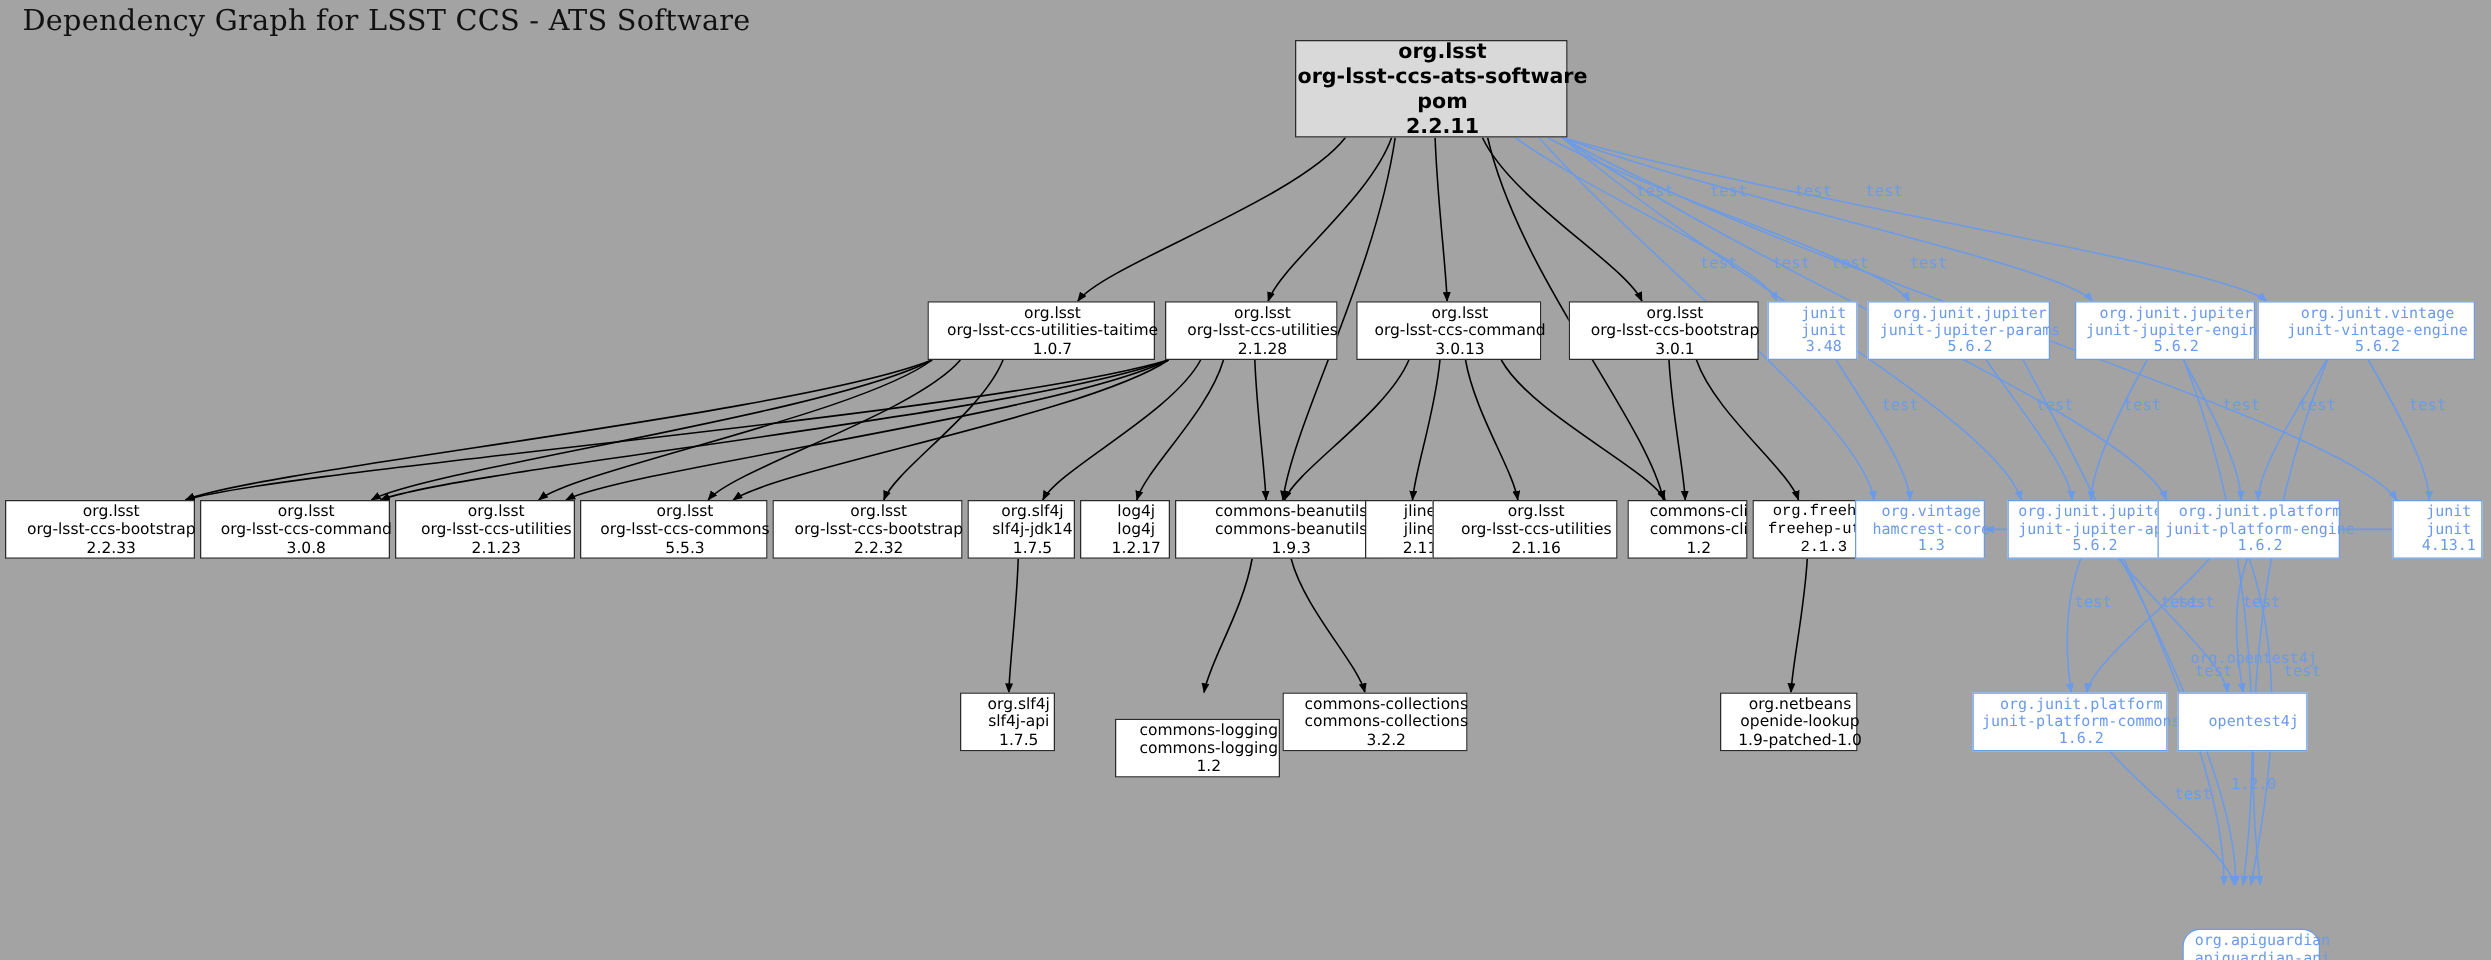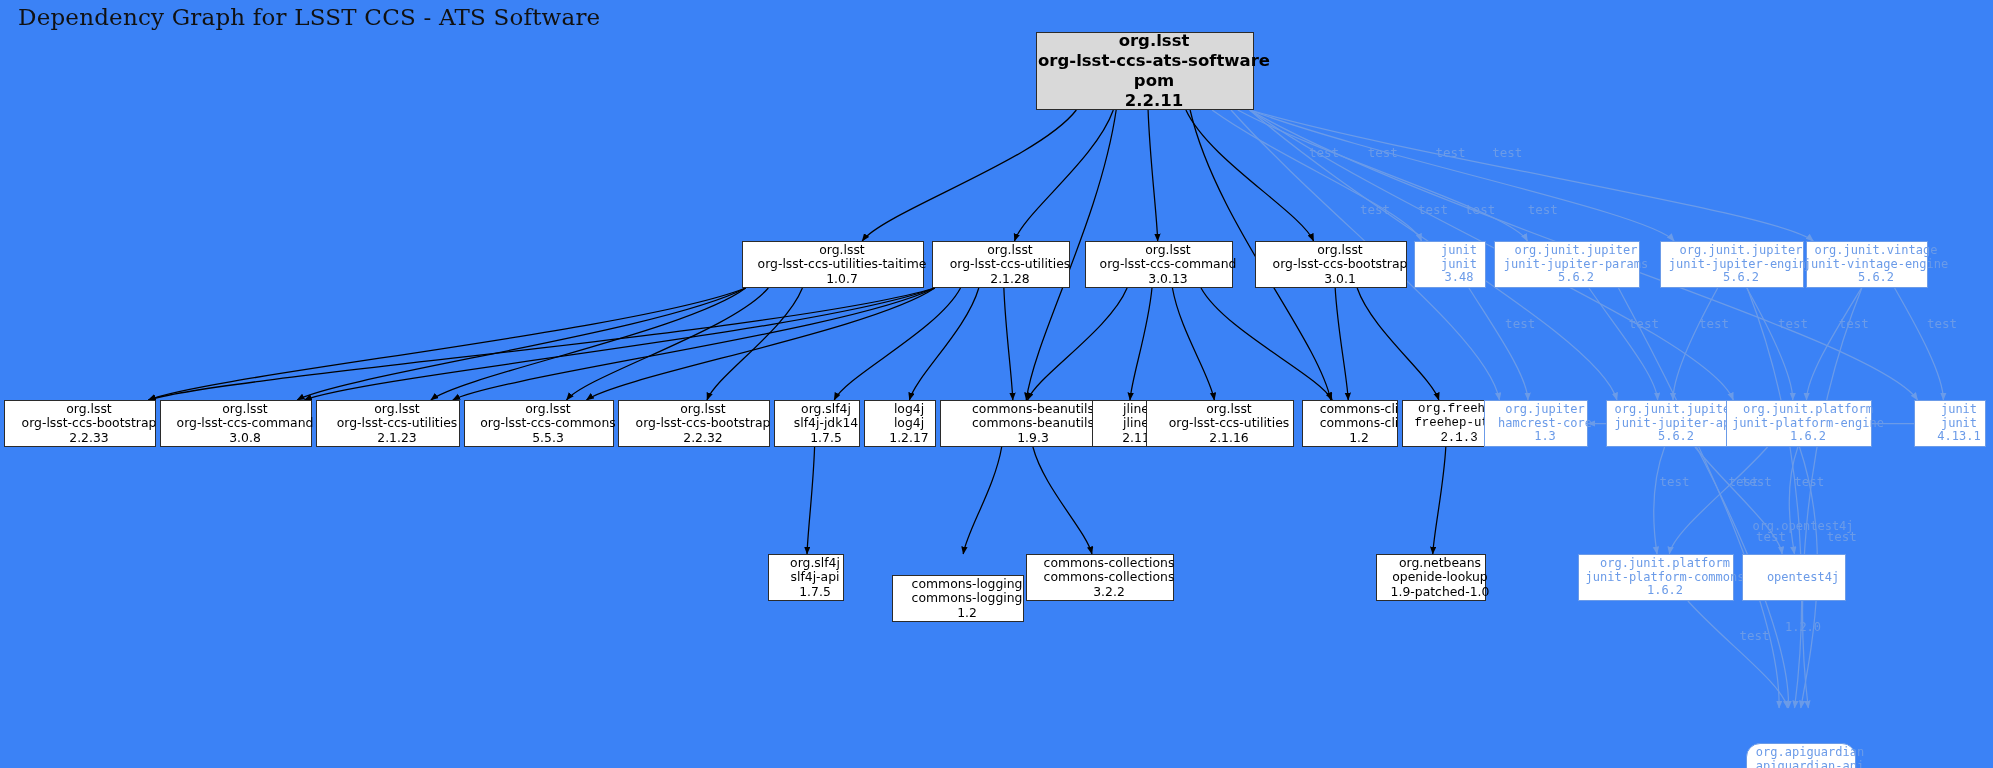--- a/index.html
+++ b/index.html
@@ -1,17 +1,17 @@
 <!DOCTYPE html>
 <html><head>
 <meta charset="utf-8">
 <style>
   html,body{margin:0;padding:0;background:#ffffff;}
   body{width:1993px;height:768px;font-family:"DejaVu Sans",sans-serif;overflow:hidden;}
-  #stage{position:relative;width:1993px;height:768px;background:#3b82f6;}
+  #stage{position:relative;width:1993px;height:768px;background:#a3a3a3;}
   #title{
     position:absolute;left:18px;top:4px;
     font-family:"DejaVu Serif","Liberation Serif",serif;
     font-size:23px;color:#111;white-space:nowrap;letter-spacing:.2px;
   }
   svg#edges{position:absolute;left:0;top:0;width:1993px;height:768px;pointer-events:none;}
   .edge-label{
     font-family:"DejaVu Sans Mono","Liberation Mono",monospace;
     font-size:12.5px;fill:#6b9be8;
   }
@@ -172,21 +172,21 @@
       <div class="node test" style="left: 1494px; top: 241px; width: 146px; height: 47px;">
         <span class="ln">org.junit.jupiter</span>
         <span class="ln">junit-jupiter-params</span>
         <span class="ln">5.6.2</span>
       </div>
       <div class="node test" style="left: 1660px; top: 241px; width: 144px; height: 47px;">
         <span class="ln">org.junit.jupiter</span>
         <span class="ln">junit-jupiter-engine</span>
         <span class="ln">5.6.2</span>
       </div>
-      <div class="node test" style="left: 1806px; top: 241px; width: 122px; height: 47px;">
+      <div class="node test" style="left: 1806px; top: 241px; width: 174px; height: 47px;">
         <span class="ln">org.junit.vintage</span>
         <span class="ln">junit-vintage-engine</span>
         <span class="ln">5.6.2</span>
       </div>
       <div class="node compile" style="left: 4px; top: 400px; width: 152px; height: 47px;">
         <span class="ln">org.lsst</span>
         <span class="ln">org-lsst-ccs-bootstrap</span>
         <span class="ln">2.2.33</span>
       </div>
       <div class="node compile" style="left: 160px; top: 400px; width: 152px; height: 47px;">
@@ -238,21 +238,21 @@
         <span class="ln">commons-cli</span>
         <span class="ln">commons-cli</span>
         <span class="ln">1.2</span>
       </div>
       <div class="node compile" style="left: 1402px; top: 400px; width: 96px; height: 47px; font-family: Liberation Mono, monospace;">
         <span class="ln">org.freehep</span>
         <span class="ln">freehep-util</span>
         <span class="ln">2.1.3</span>
       </div>
       <div class="node test" style="left: 1484px; top: 400px; width: 104px; height: 47px;">
-        <span class="ln">org.jupiter</span>
+        <span class="ln">org.vintage</span>
         <span class="ln">hamcrest-core</span>
         <span class="ln">1.3</span>
       </div>
       <div class="node test" style="left: 1606px; top: 400px; width: 122px; height: 47px;">
         <span class="ln">org.junit.jupiter</span>
         <span class="ln">junit-jupiter-api</span>
         <span class="ln">5.6.2</span>
       </div>
       <div class="node test" style="left: 1726px; top: 400px; width: 146px; height: 47px;">
         <span class="ln">org.junit.platform</span>

